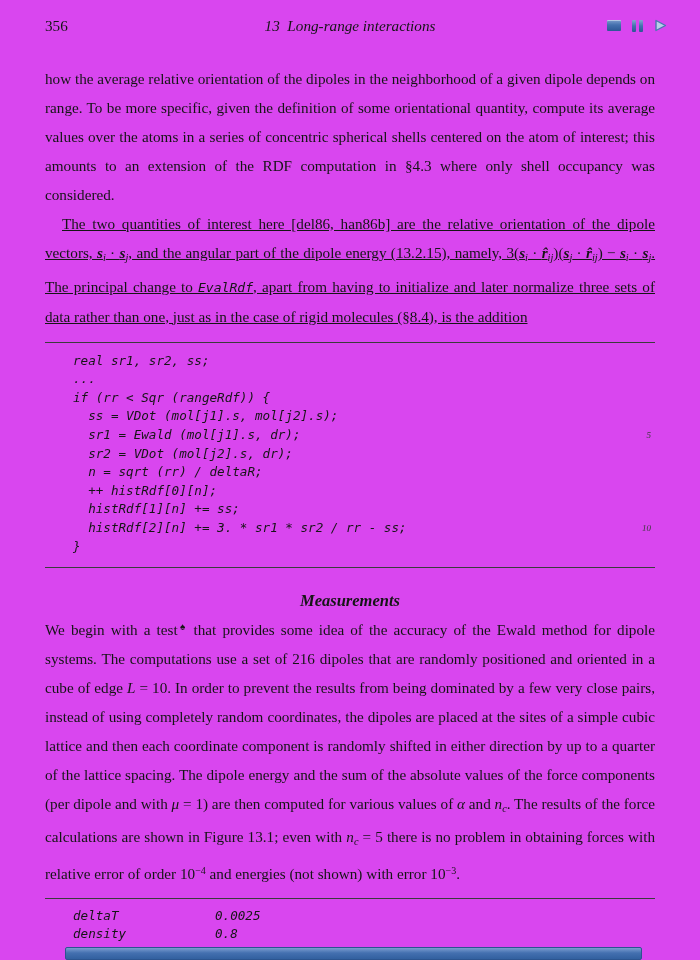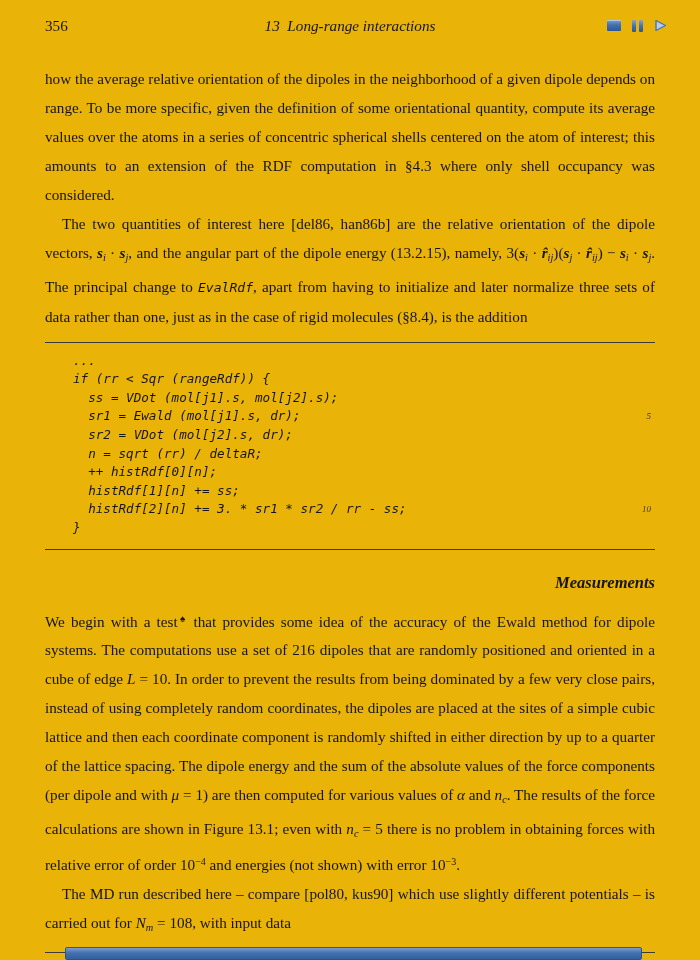--- a/index.html
+++ b/index.html
@@ -1,50 +1,50 @@
 <!DOCTYPE html>
 <html><head>
 <meta charset="utf-8">
 <style>
   html,body{margin:0;padding:0;background:#e8e8e8;}
-  .page{position:relative;width:700px;height:960px;margin:0 auto;background:#eab308;
+  .page{position:relative;width:700px;height:960px;margin:0 auto;background:#d946ef;
         box-sizing:border-box;padding:0 45px;overflow:hidden;
         font-family:"Liberation Serif", serif;color:#151515;}
   
   .header{position:relative;padding-top:17px;height:26px;font-size:15.2px;}
   .pagenum{position:absolute;left:0;top:17px;padding-left:0;}
   .chapter{position:absolute;left:50%;top:17px;transform:translateX(-50%);
            font-style:italic;white-space:pre;text-align:right;}
   .controls{position:absolute;right:-12px;top:19px;display:flex;align-items:center;gap:11px;}
   .icon-stop{width:14px;height:11px;border-radius:1px;
              background:linear-gradient(180deg,#7b9dcd 0%,#4470ae 45%,#2d5795 100%);
              box-shadow:inset 0 1px 0 rgba(255,255,255,.45);}
   .icon-pause{display:flex;gap:3px;}
   .icon-pause span{display:block;width:4px;height:12px;border-radius:1px;
              background:linear-gradient(180deg,#85a5d2 0%,#4470ae 50%,#2d5795 100%);}
   .icon-play svg{display:block;}
   
   p.body{margin:0;font-size:15.2px;line-height:29px;text-align:justify;}
   p.first{margin-top:21px;}
-  p.indent{text-indent:17px;}
+  p.indent{text-indent:17px;text-decoration:underline;}
   .s-i{font-style:italic;}
   .s-bi{font-style:italic;font-weight:bold;}
   .s-tt{font-family:"DejaVu Sans Mono", monospace;font-style:italic;font-size:0.86em;}
   .s-isub{vertical-align:-0.25em;font-size:0.68em;font-style:italic;}
   .s-sup{vertical-align:0.45em;font-size:0.66em;}
   
   .codeblock{margin-top:11px;border-top:1.5px solid #3c3c3c;border-bottom:1.5px solid #3c3c3c;
              padding:9px 4px 11px 28px;
              font-family:"DejaVu Sans Mono", monospace;font-style:italic;
              font-size:12.6px;line-height:18.6px;}
   .codeline{display:flex;white-space:pre;}
   .lnum{margin-left:auto;font-family:"Liberation Serif", serif;font-style:italic;
         font-size:9px;color:#3a3a3a;align-self:center;}
   
-  h3.section{margin:23px 0 11px;text-align:right;font-size:16.5px;
+  h3.section{margin:23px 0 1px;text-align:center;font-size:16.5px;
              font-style:italic;font-weight:bold;}
   
   .datablock{margin-top:11px;border-top:1.5px solid #3c3c3c;
              padding:8px 4px 5px 28px;
              font-family:"DejaVu Sans Mono", monospace;font-style:italic;
              font-size:12.6px;line-height:17.4px;}
   .datarow span.k{display:inline-block;width:142px;white-space:pre;}
   
   .footsep{margin-top:15px;width:135px;border-top:1.3px solid #222;}
   .footnote{margin-top:5px;font-size:11px;display:flex;align-items:center;gap:7px;}
@@ -75,37 +75,37 @@
         </svg>
       </span>
     </div>
   </div>
 
   <p class="body first"><span>how the average relative orientation of the dipoles in the neighborhood of a given dipole depends on range. To be more specific, given the definition of some orientational quantity, compute its average values over the atoms in a series of concentric spherical shells centered on the atom of interest; this amounts to an extension of the RDF computation in §4.3 where only shell occupancy was considered.</span></p>
 
   <p class="body indent"><span>The two quantities of interest here [del86, han86b] are the relative orientation of the dipole vectors, </span><span class="s-bi">s</span><span class="s-isub">i</span><span> · </span><span class="s-bi">s</span><span class="s-isub">j</span><span>, and the angular part of the dipole energy (13.2.15), namely, 3(</span><span class="s-bi">s</span><span class="s-isub">i</span><span> · </span><span class="s-bi">r̂</span><span class="s-isub">ij</span><span>)(</span><span class="s-bi">s</span><span class="s-isub">j</span><span> · </span><span class="s-bi">r̂</span><span class="s-isub">ij</span><span>) − </span><span class="s-bi">s</span><span class="s-isub">i</span><span> · </span><span class="s-bi">s</span><span class="s-isub">j</span><span>. The principal change to </span><span class="s-tt">EvalRdf</span><span>, apart from having to initialize and later normalize three sets of data rather than one, just as in the case of rigid molecules (§8.4), is the addition</span></p>
 
   <div class="codeblock">
+    <div class="codeline"><span class="code">real sr1, sr2, ss;</span><span class="lnum"></span></div>
     <div class="codeline"><span class="code">...</span><span class="lnum"></span></div>
     <div class="codeline"><span class="code">if (rr &lt; Sqr (rangeRdf)) {</span><span class="lnum"></span></div>
     <div class="codeline"><span class="code">  ss = VDot (mol[j1].s, mol[j2].s);</span><span class="lnum"></span></div>
     <div class="codeline"><span class="code">  sr1 = Ewald (mol[j1].s, dr);</span><span class="lnum">5</span></div>
     <div class="codeline"><span class="code">  sr2 = VDot (mol[j2].s, dr);</span><span class="lnum"></span></div>
     <div class="codeline"><span class="code">  n = sqrt (rr) / deltaR;</span><span class="lnum"></span></div>
     <div class="codeline"><span class="code">  ++ histRdf[0][n];</span><span class="lnum"></span></div>
     <div class="codeline"><span class="code">  histRdf[1][n] += ss;</span><span class="lnum"></span></div>
     <div class="codeline"><span class="code">  histRdf[2][n] += 3. * sr1 * sr2 / rr - ss;</span><span class="lnum">10</span></div>
     <div class="codeline"><span class="code">}</span><span class="lnum"></span></div>
   </div>
 
   <h3 class="section">Measurements</h3>
 
   <p class="body"><span>We begin with a test</span><span class="s-sup">♠</span><span> that provides some idea of the accuracy of the Ewald method for dipole systems. The computations use a set of 216 dipoles that are randomly positioned and oriented in a cube of edge </span><span class="s-i">L</span><span> = 10. In order to prevent the results from being dominated by a few very close pairs, instead of using completely random coordinates, the dipoles are placed at the sites of a simple cubic lattice and then each coordinate component is randomly shifted in either direction by up to a quarter of the lattice spacing. The dipole energy and the sum of the absolute values of the force components (per dipole and with </span><span class="s-i">μ</span><span> = 1) are then computed for various values of </span><span class="s-i">α</span><span> and </span><span class="s-i">n</span><span class="s-isub">c</span><span>. The results of the force calculations are shown in Figure 13.1; even with </span><span class="s-i">n</span><span class="s-isub">c</span><span> = 5 there is no problem in obtaining forces with relative error of order 10</span><span class="s-sup">−4</span><span> and energies (not shown) with error 10</span><span class="s-sup">−3</span><span>.</span></p>
 
-  <p class="body indent"><span>The MD run described here – compare [pol80, kus90] which use slightly different potentials – is carried out for </span><span class="s-i">N</span><span class="s-isub">m</span><span> = 108, with input data</span></p>
 
   <div class="datablock">
     <div class="datarow"><span class="k">deltaT</span><span class="v">0.0025</span></div>
     <div class="datarow"><span class="k">density</span><span class="v">0.8</span></div>
   </div>
 
   <div class="footsep"></div>
   <div class="footnote">
     <span class="marker">♠</span>
     <span class="ftext">pr_ewaldtest</span>

